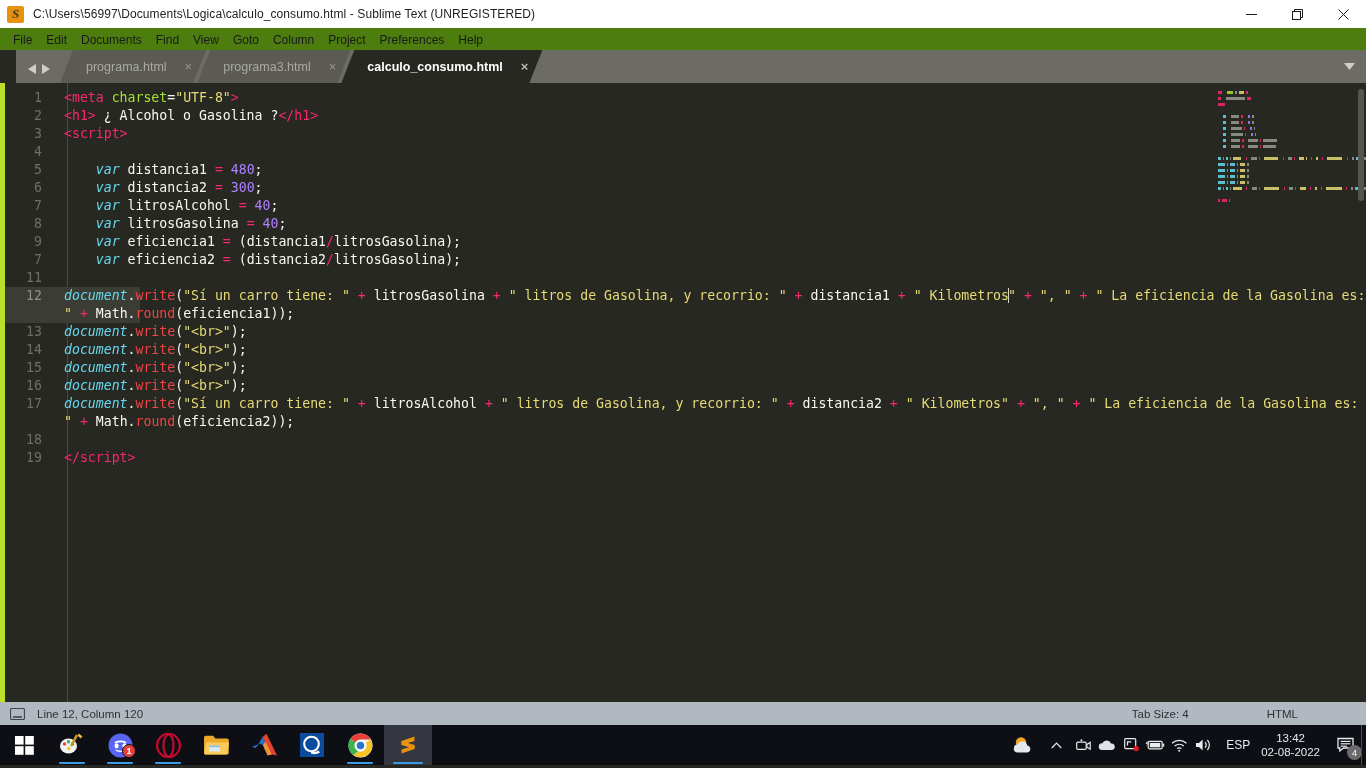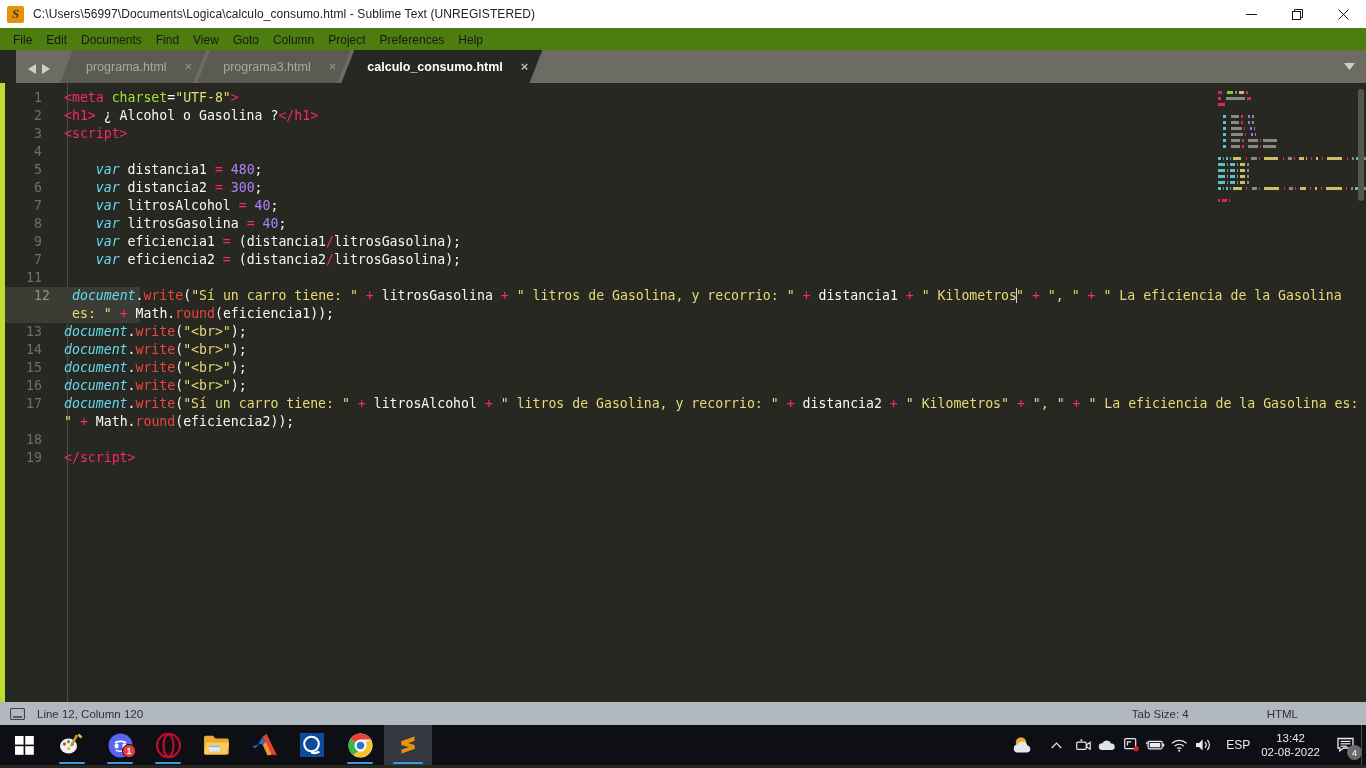--- a/index.html
+++ b/index.html
@@ -348,21 +348,21 @@
         <div class="row">
           <div class="gutter" style="position: relative; z-index: 1;">7</div>
           <div class="code"><span class="t-plain">    </span><span class="t-kw">var</span><span class="t-plain"> eficiencia2 </span><span class="t-op">=</span><span class="t-plain"> (distancia2</span><span class="t-op">/</span><span class="t-plain">litrosGasolina);</span></div>
         </div>
         <div class="row">
           <div class="gutter" style="position: relative; z-index: 1;">11</div>
           <div class="code">&nbsp;</div>
         </div>
         <div class="row cur">
           <div class="gutter-fill"></div>
-          <div class="gutter" style="position: relative; z-index: 1; margin-left: 8px;">12</div>
+          <div class="gutter" style="position: relative; z-index: 1;">12</div>
           <div class="code"><span class="t-obj">document</span><span class="t-plain">.</span><span class="t-fn">write</span><span class="t-plain">(</span><span class="t-str">"Sí un carro tiene: "</span><span class="t-plain"> </span><span class="t-op">+</span><span class="t-plain"> litrosGasolina </span><span class="t-op">+</span><span class="t-plain"> </span><span class="t-str">" litros de Gasolina, y recorrio: "</span><span class="t-plain"> </span><span class="t-op">+</span><span class="t-plain"> distancia1 </span><span class="t-op">+</span><span class="t-plain"> </span><span class="t-str">" Kilometros</span><span class="caret"></span><span class="t-str">"</span><span class="t-plain"> </span><span class="t-op">+</span><span class="t-plain"> </span><span class="t-str">", "</span><span class="t-plain"> </span><span class="t-op">+</span><span class="t-plain"> </span><span class="t-str">" La eficiencia de la Gasolina es: "</span><span class="t-plain"> </span><span class="t-op">+</span><span class="t-plain"> </span><span class="t-plain">Math.</span><span class="t-fn">round</span><span class="t-plain">(eficiencia1));</span></div>
         </div>
         <div class="row">
           <div class="gutter" style="position: relative; z-index: 1;">13</div>
           <div class="code"><span class="t-obj">document</span><span class="t-plain">.</span><span class="t-fn">write</span><span class="t-plain">(</span><span class="t-str">"&lt;br&gt;"</span><span class="t-plain">);</span></div>
         </div>
         <div class="row">
           <div class="gutter" style="position: relative; z-index: 1;">14</div>
           <div class="code"><span class="t-obj">document</span><span class="t-plain">.</span><span class="t-fn">write</span><span class="t-plain">(</span><span class="t-str">"&lt;br&gt;"</span><span class="t-plain">);</span></div>
         </div>

